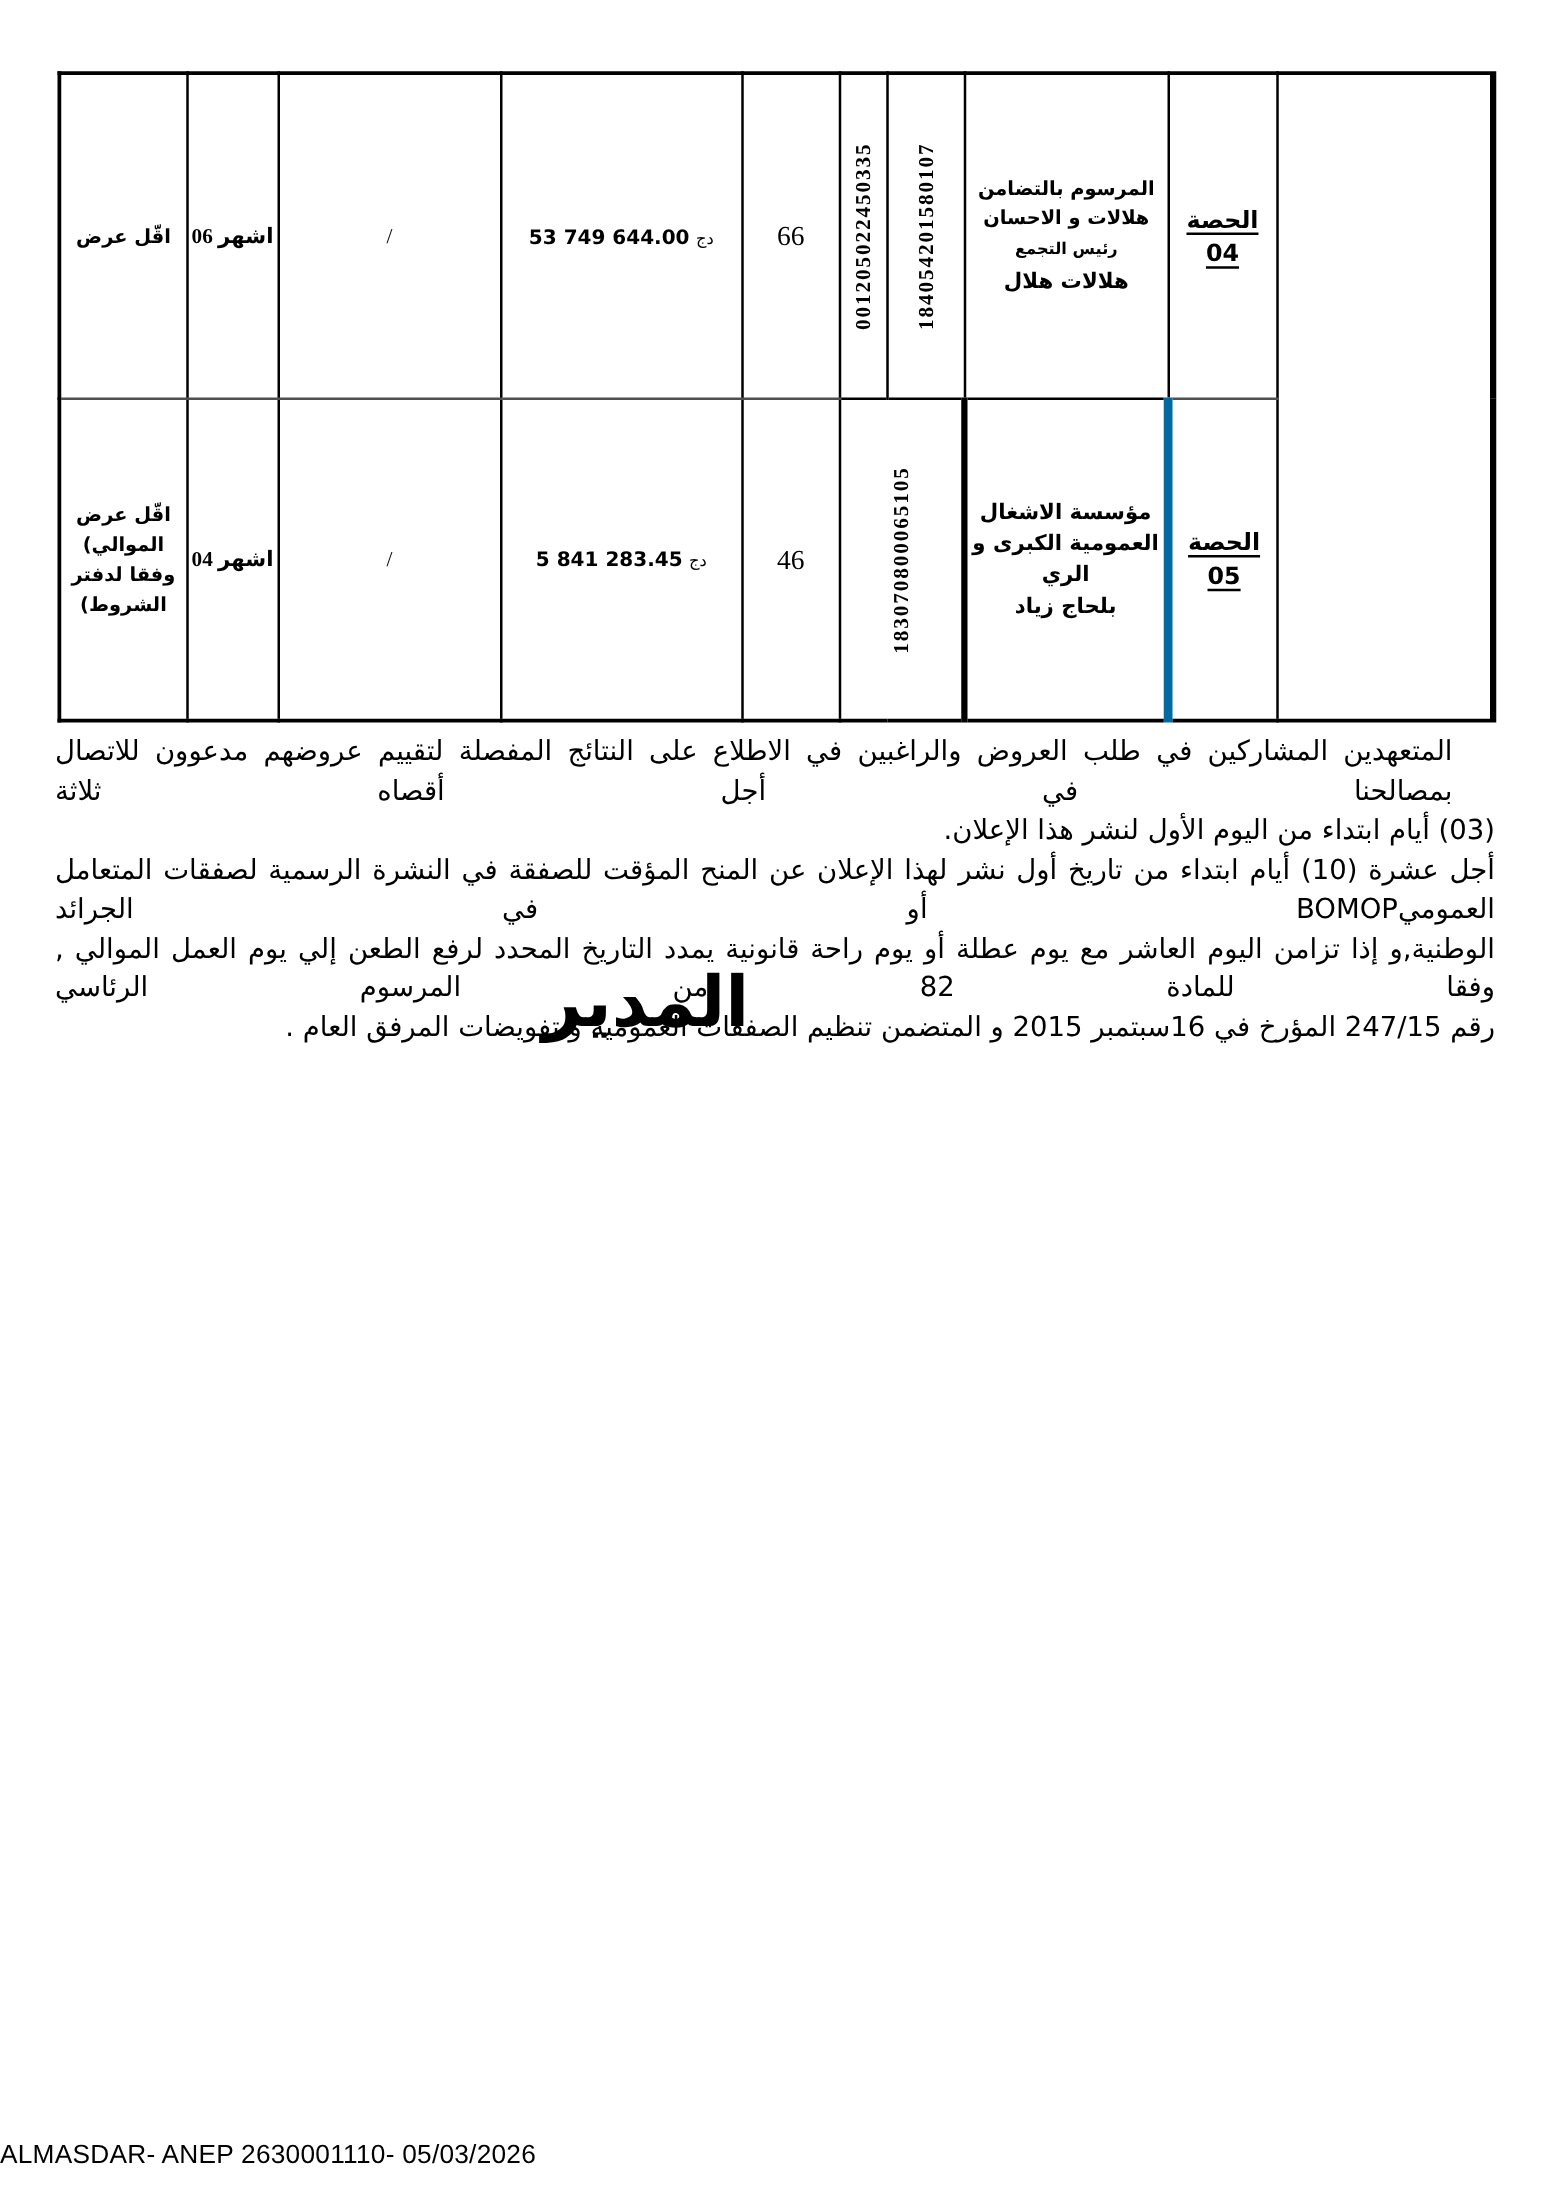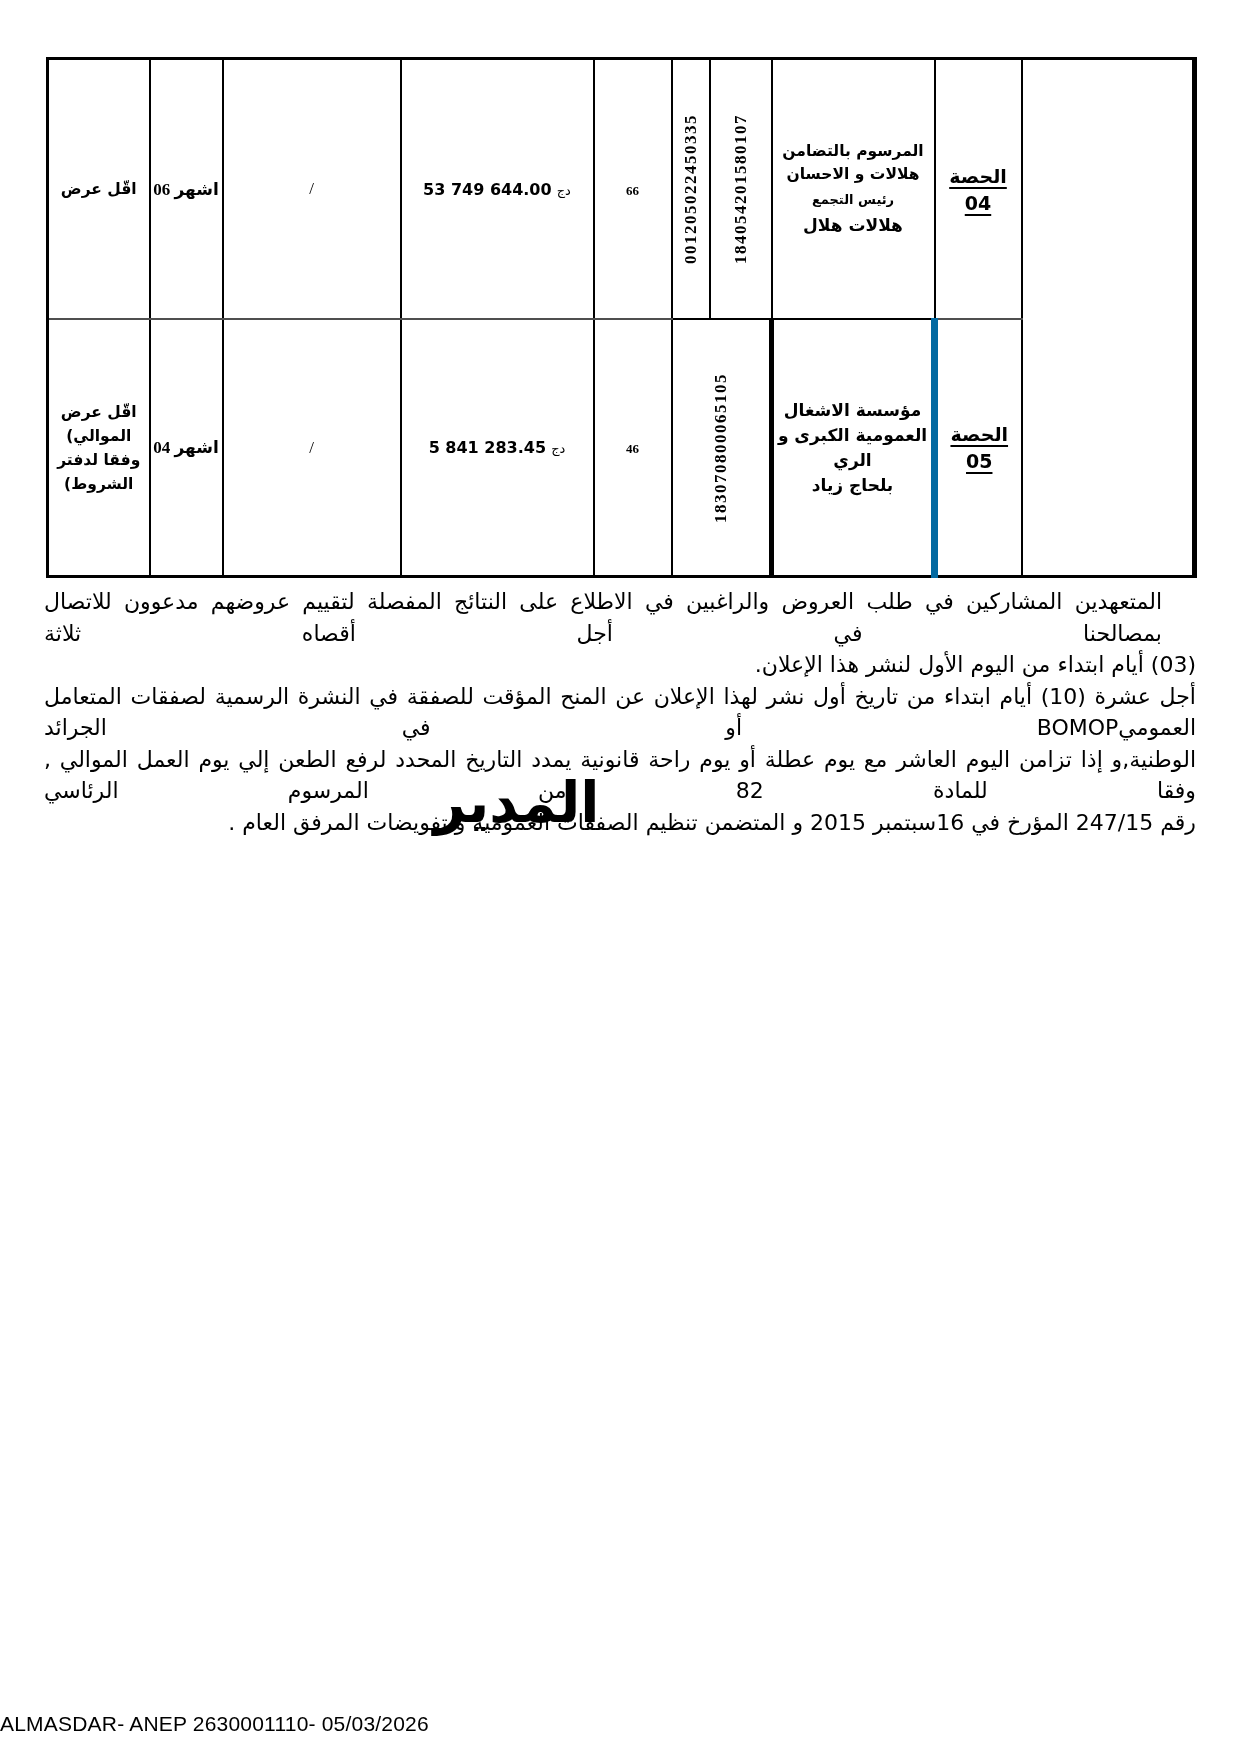--- a/index.html
+++ b/index.html
@@ -26,21 +26,21 @@
   td.c-empty{border-bottom:none;border-right:4px solid #000;}
   tr.r2 td.c-company2{border-left:5px solid #000;border-right:7px solid #0369a1;margin-left:33px;}
 
   .obsline{font-weight:bold;font-size:15.5px;line-height:24px;direction:rtl;}
   .months{font-family:"Liberation Serif","DejaVu Serif","DejaVu Sans",serif;
           font-weight:bold;font-size:17px;white-space:nowrap;}
   .slash{font-family:"Liberation Serif","DejaVu Sans",serif;font-size:17px;}
   .amt{font-family:"DejaVu Sans",sans-serif;font-weight:bold;font-size:16px;letter-spacing:.5px;}
   .cur{font-family:"DejaVu Sans",sans-serif;font-size:13px;}
   .score{font-family:"Liberation Serif","DejaVu Serif","DejaVu Sans",serif;
-         font-weight:bold;font-size:13px;}
+         font-weight:normal;font-size:22px;}
   .vwrap{position:relative;width:100%;height:250px;}
   .vnum{
     position:absolute;left:50%;top:50%;
     transform:translate(-50%,-50%) rotate(-90deg);
     white-space:nowrap;
     font-family:"Liberation Serif","DejaVu Serif","DejaVu Sans",serif;
     font-weight:bold;font-size:17px;letter-spacing:1.5px;
   }
   .coline{font-weight:bold;font-size:15.5px;line-height:23px;direction:rtl;}
   .coline.big{font-size:13px;line-height:27px;}

